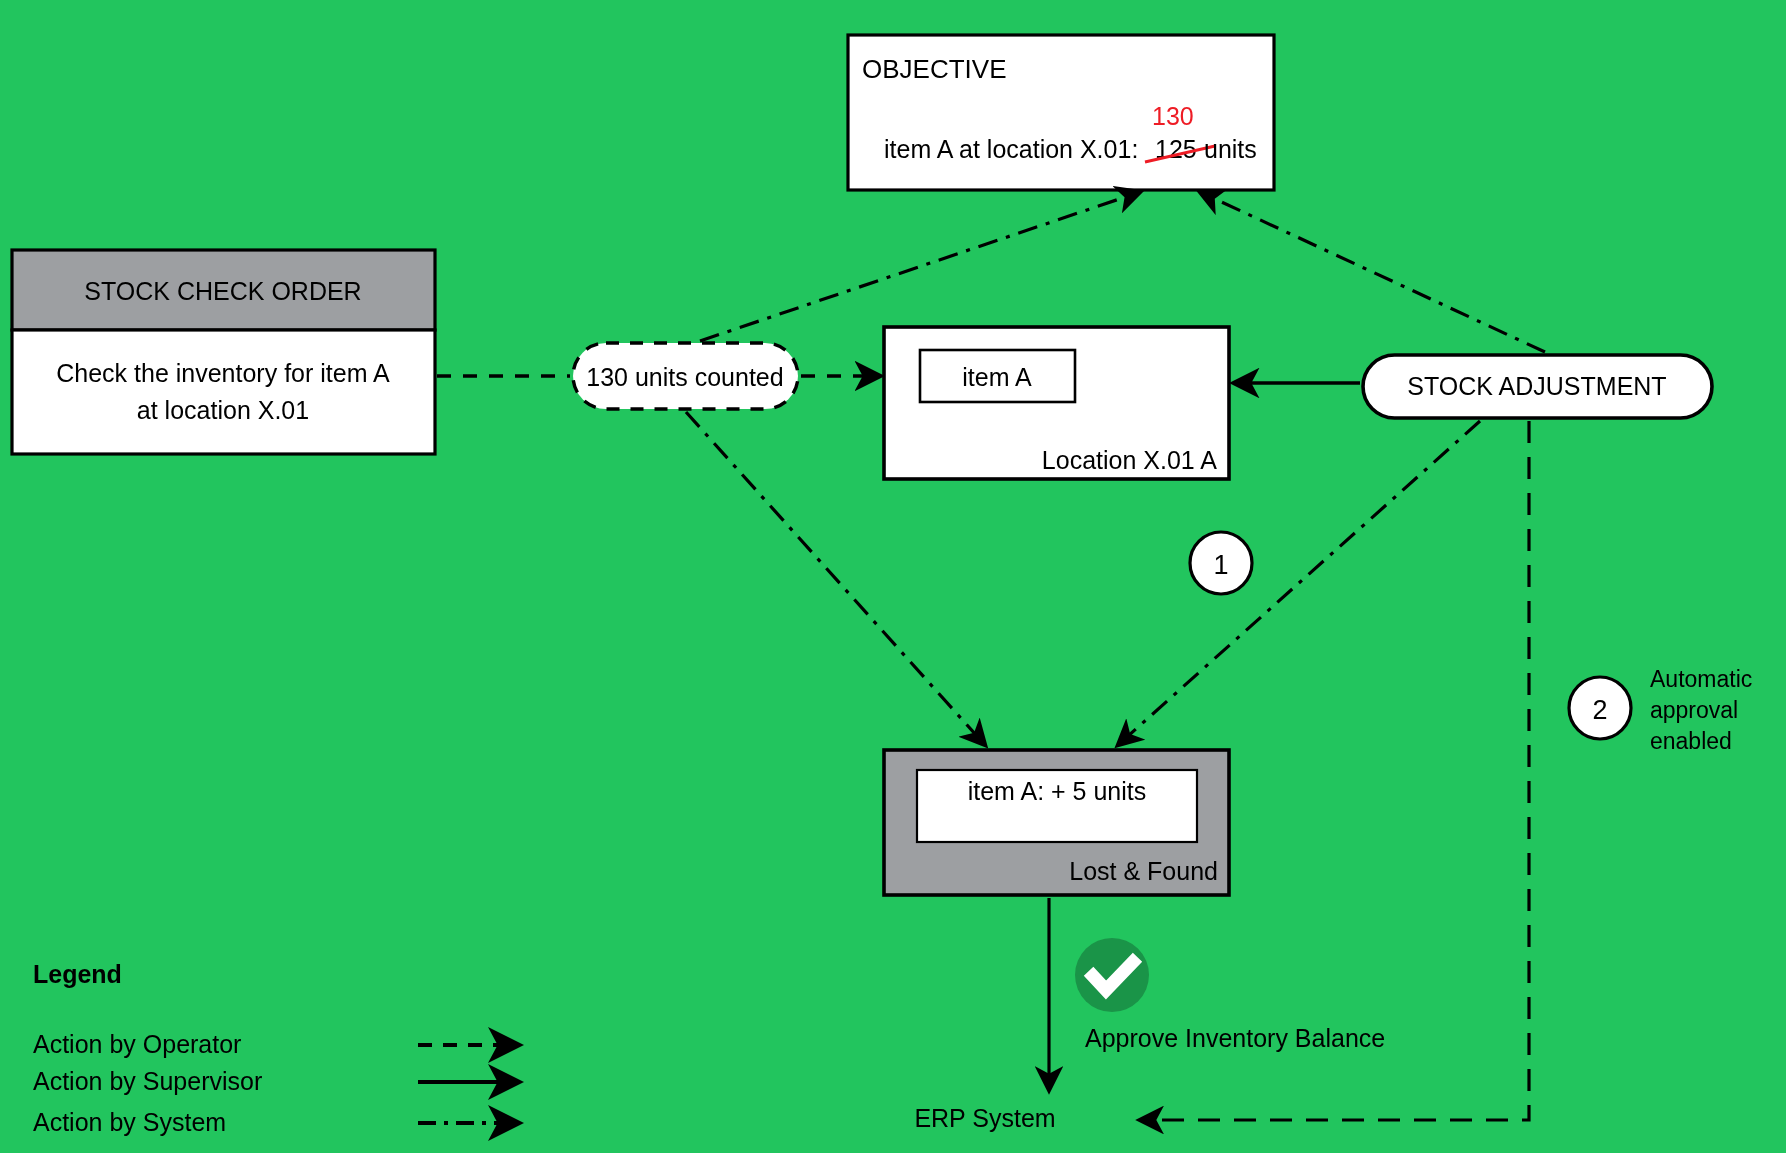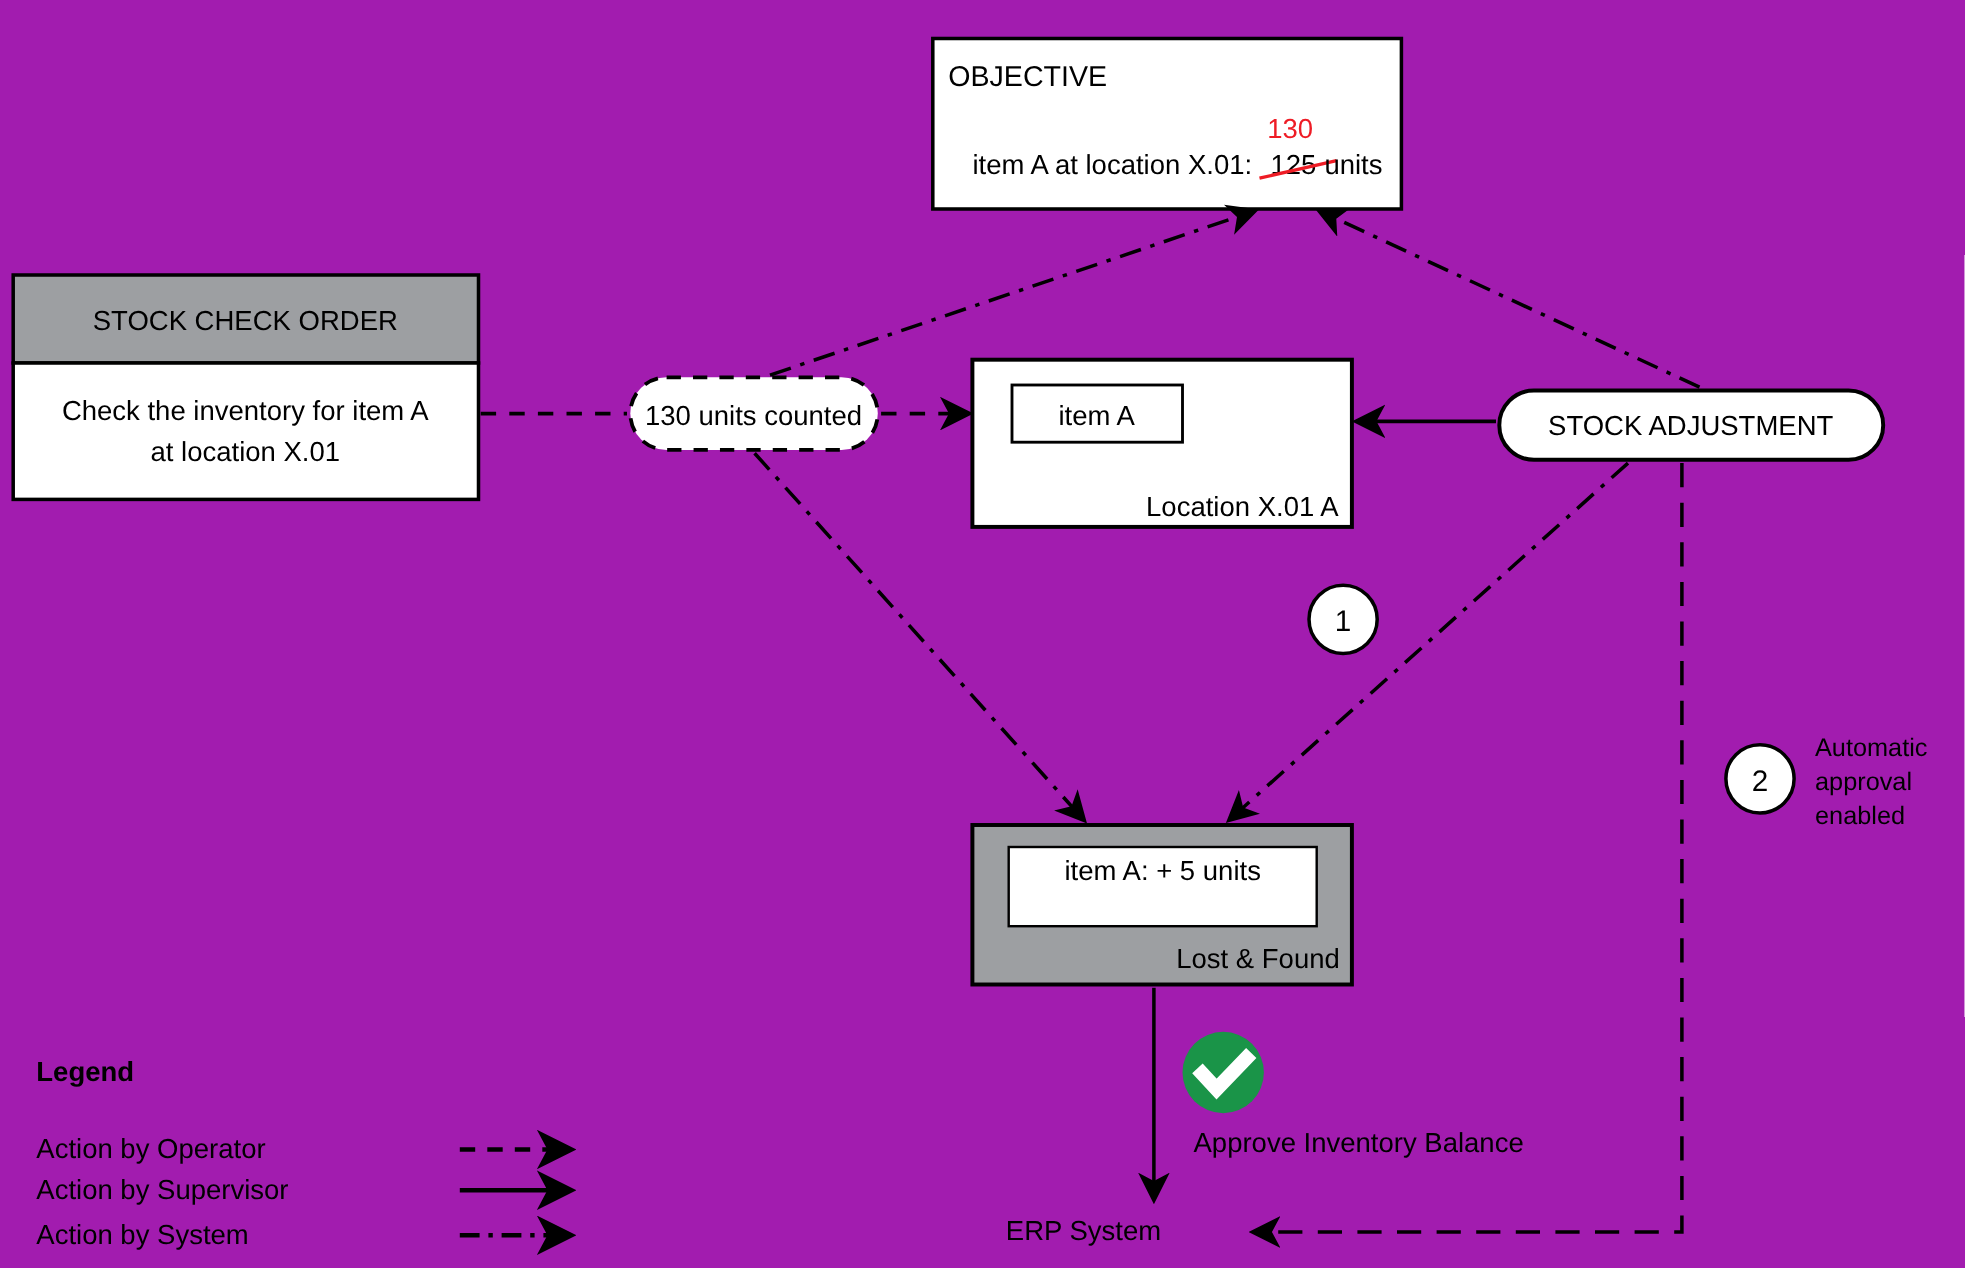--- a/index.html
+++ b/index.html
@@ -7,21 +7,21 @@
     padding: 0;
     background: #ffffff;
   }
   body {
     font-family: "Liberation Sans", sans-serif;
   }
   #stage {
     position: relative;
     width: 1786px;
     height: 1153px;
-    background: #a21caf;
+    background: #22c55e;
     overflow: hidden;
   }
   svg.diagram {
     position: absolute;
     left: 0;
     top: 0;
     width: 1786px;
     height: 1153px;
   }
   text { font-family: "Liberation Sans", sans-serif; }

